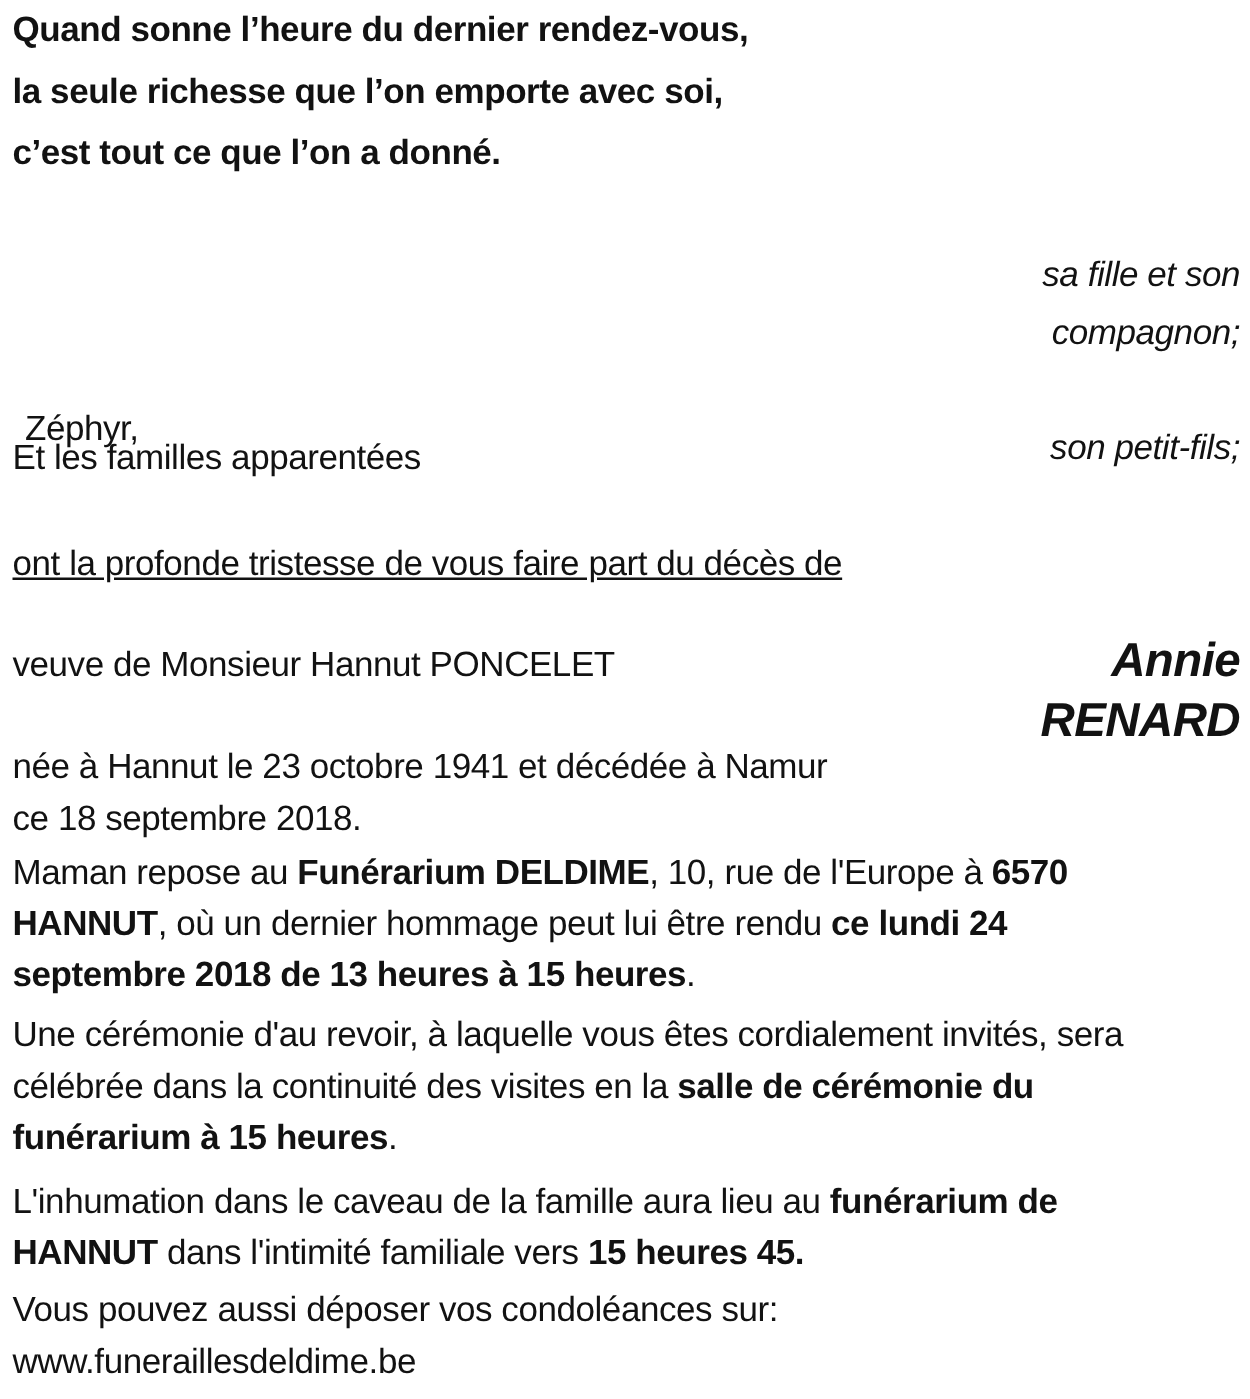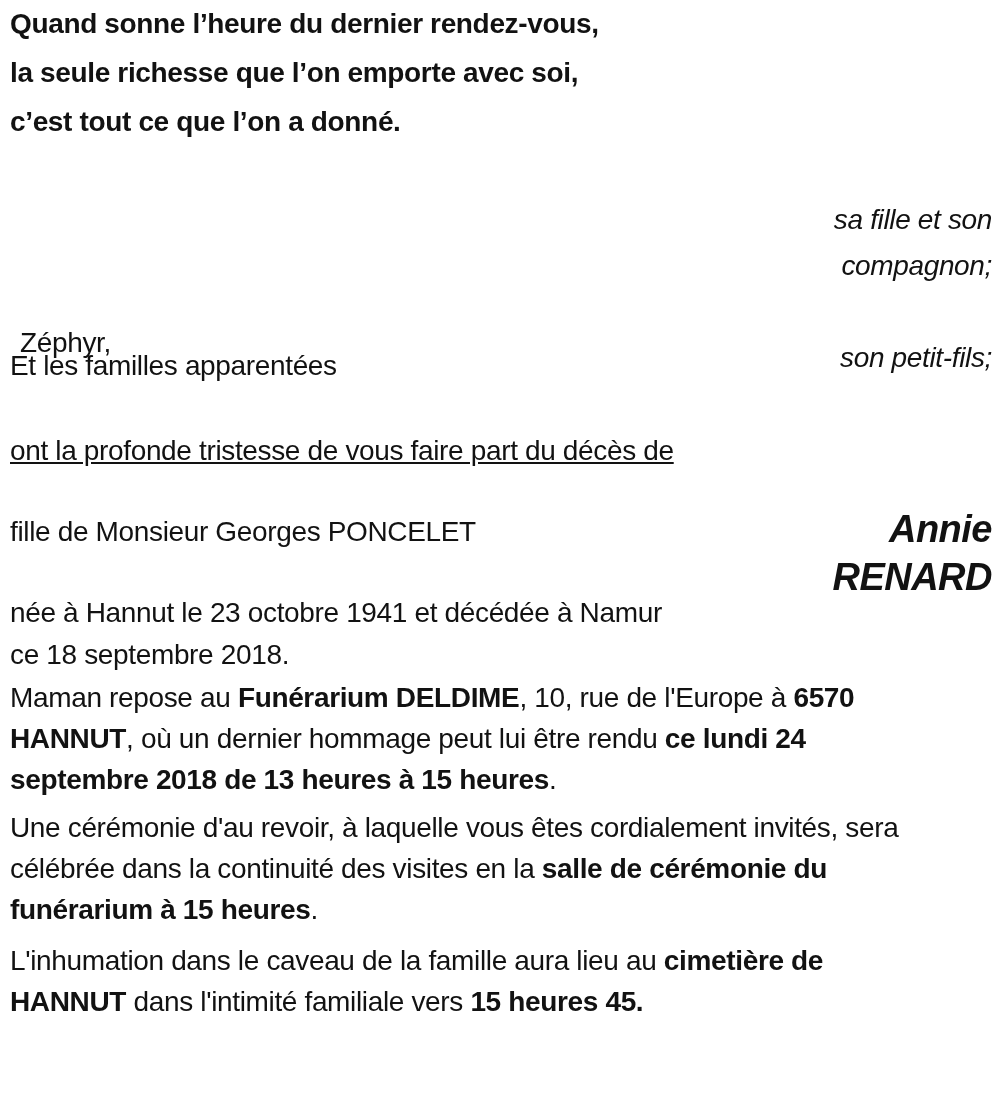--- a/index.html
+++ b/index.html
@@ -57,21 +57,21 @@
 
   <div class="abs relation" style="top:197px; right:8px; width:220px;">sa fille et son compagnon;</div>
 
   <div class="abs names line" style="top:289px; left:20px;margin-top:33px;">Zéphyr,</div>
   <div class="abs relation" style="top:311px; right:8px; width:220px;margin-top:24px;">son petit-fils;</div>
 
   <div class="abs names line" style="top:345px; left:10px;">Et les familles apparentées</div>
 
   <div class="abs intro line" style="top:430px; left:10px;">ont la profonde tristesse de vous faire part du décès de</div>
 
-  <div class="abs names line" style="top:511px; left:10px;">fille de Monsieur Georges PONCELET</div>
+  <div class="abs names line" style="top:511px; left:10px;">veuve de Monsieur Hannut PONCELET</div>
   <div class="abs deceased-name" style="top:505px; right:8px; width:330px;">
     <div class="line">Annie</div>
     <div class="line">RENARD</div>
   </div>
 
   <div class="abs birthdeath" style="top:592px; left:10px;">
     <div class="line">née à Hannut le 23 octobre 1941 et décédée à Namur</div>
     <div class="line">ce 18 septembre 2018.</div>
   </div>
 
@@ -81,18 +81,22 @@
     <div class="line"><span class="b">septembre 2018 de 13 heures à 15 heures</span><span>.</span></div>
   </div>
 
   <div class="abs para" style="top:807px; left:10px;">
     <div class="line"><span>Une cérémonie d'au revoir, à laquelle vous êtes cordialement invités, sera</span></div>
     <div class="line"><span>célébrée dans la continuité des visites en la </span><span class="b">salle de cérémonie du</span></div>
     <div class="line"><span class="b">funérarium à 15 heures</span><span>.</span></div>
   </div>
 
   <div class="abs para" style="top:940px; left:10px;">
-    <div class="line"><span>L'inhumation dans le caveau de la famille aura lieu au </span><span class="b">cimetière de</span></div>
+    <div class="line"><span>L'inhumation dans le caveau de la famille aura lieu au </span><span class="b">funérarium de</span></div>
     <div class="line"><span class="b">HANNUT</span><span> dans l'intimité familiale vers </span><span class="b">15 heures 45.</span></div>
   </div>
 
+  <div class="abs para" style="top:1027px; left:10px;">
+    <div class="line">Vous pouvez aussi déposer vos condoléances sur:</div>
+    <div class="line"><span class="website">www.funeraillesdeldime.be</span></div>
+  </div>
 
 </div>
 
 </body></html>

